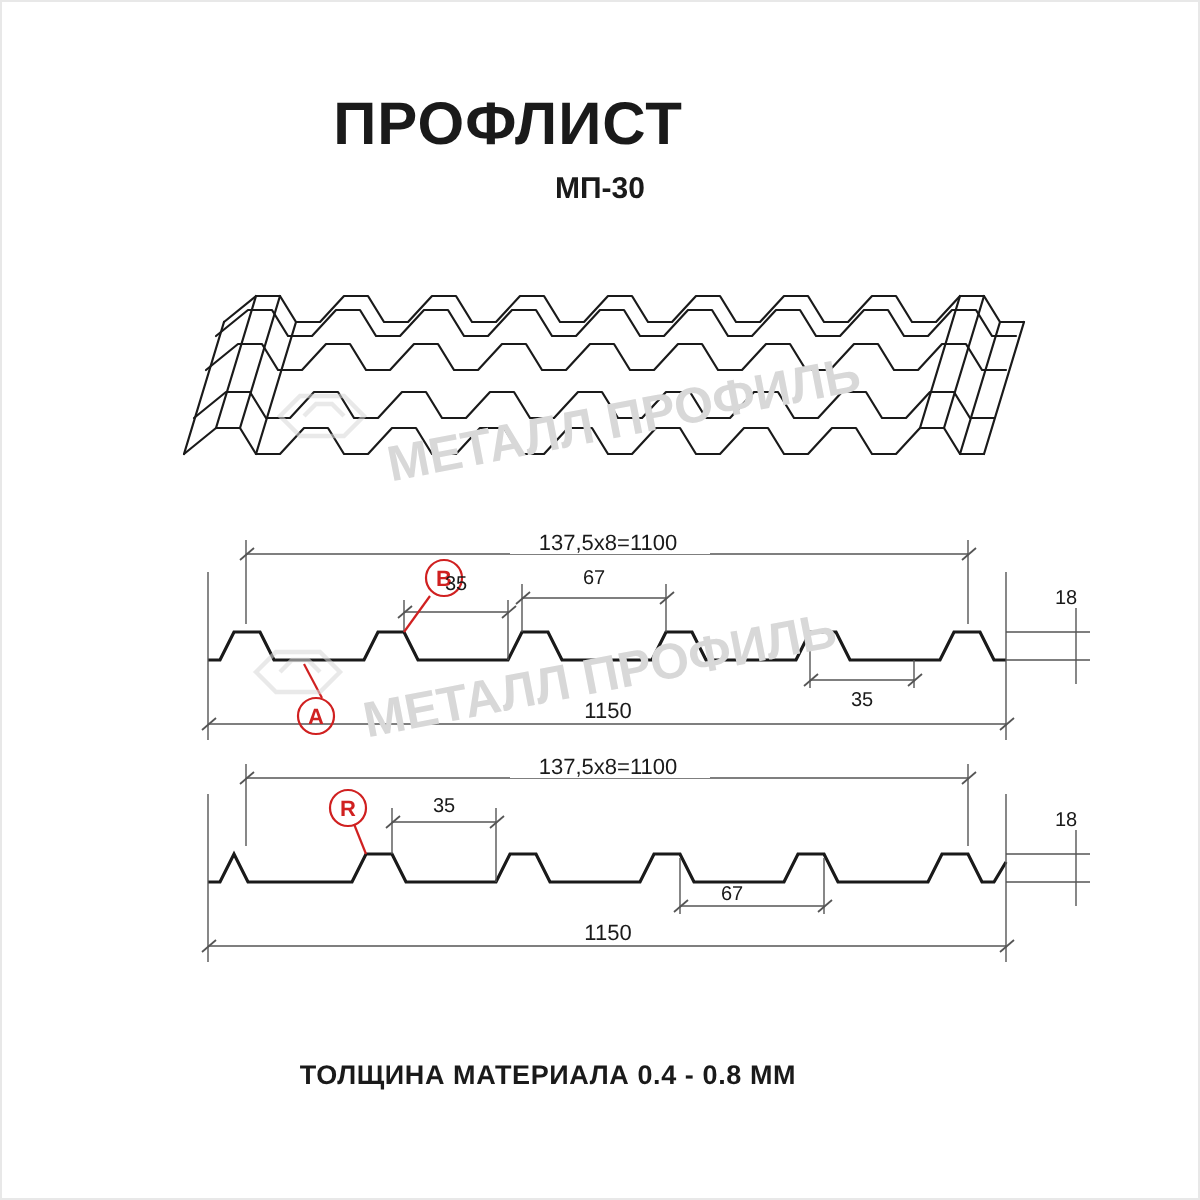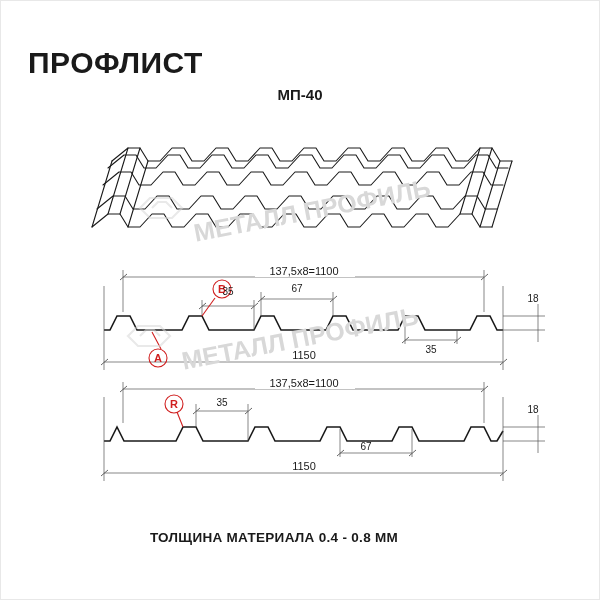--- a/index.html
+++ b/index.html
@@ -12,25 +12,24 @@
     overflow:hidden;
   }
   .frame{
     position:absolute;inset:0;
     border:1px solid #e8e8e8;
     box-sizing:border-box;
   }
   .title{
     position:absolute;
     top:46px;left:0;width:508px;
-    text-align:left;
+    text-align:center;
     font-size:30px;
     font-weight:bold;
     letter-spacing:0.5px;
-    padding-left:28px;
   }
   .subtitle{
     position:absolute;
     top:86px;left:0;width:600px;
     text-align:center;
     font-size:15px;
     font-weight:bold;
   }
   .footer{
     position:absolute;
@@ -52,21 +51,21 @@
   }
   .wm1{top:196px;left:192px;font-size:25px;transform:rotate(-11deg);}
   .wm2{top:324px;left:180px;font-size:25px;transform:rotate(-11deg);}
 </style>
 </head>
 <body>
 
 <div class="frame"></div>
 
 <div class="title">ПРОФЛИСТ</div>
-<div class="subtitle">МП-40</div>
+<div class="subtitle">МП-30</div>
 
 <svg width="600" height="600">
   <g fill="none" stroke="#1a1a1a" stroke-width="1.1" stroke-linejoin="round" stroke-linecap="round">
 
     <path d="M112,161 L128,148 L140,148 L148,161 L160,161 L172,148 L184,148 L192,161 L204,161
              L216,148 L228,148 L236,161 L248,161 L260,148 L272,148 L280,161 L292,161
              L304,148 L316,148 L324,161 L336,161 L348,148 L360,148 L368,161 L380,161
              L392,148 L404,148 L412,161 L424,161 L436,148 L448,148 L456,161 L468,161
              L480,148 L492,148 L500,161 L512,161"></path>
 

